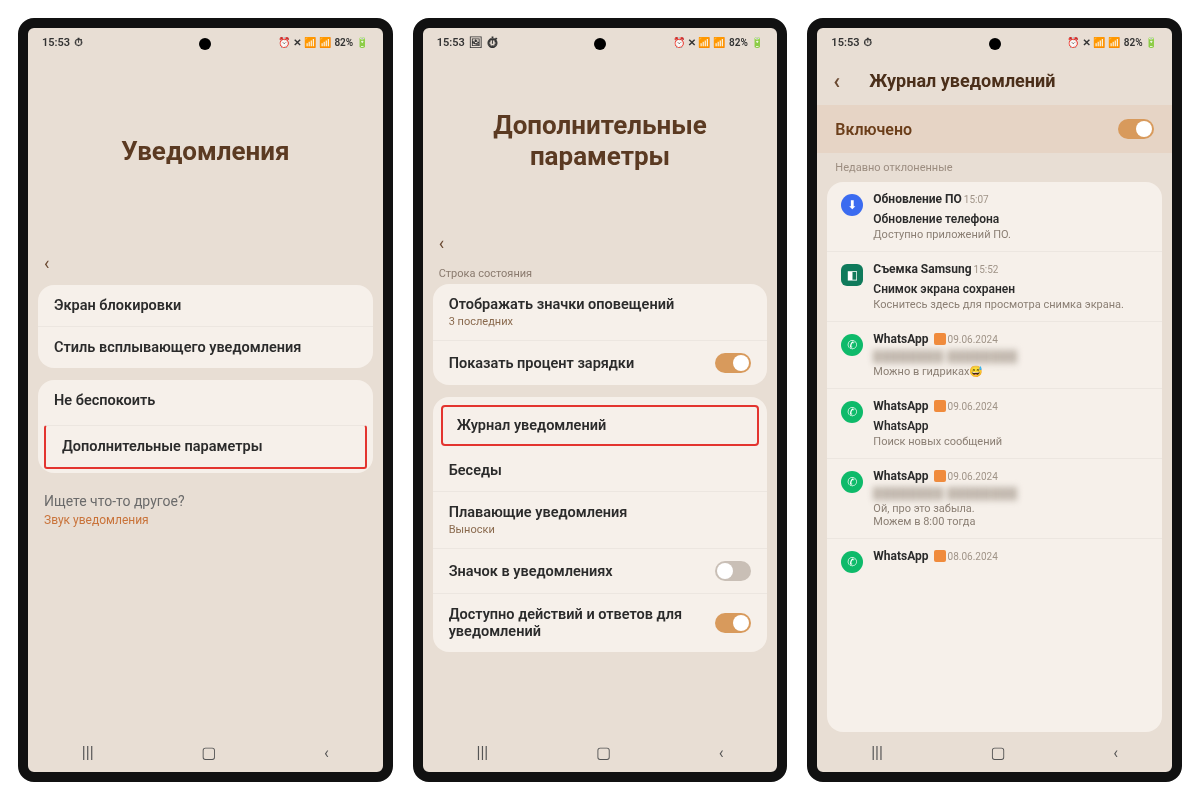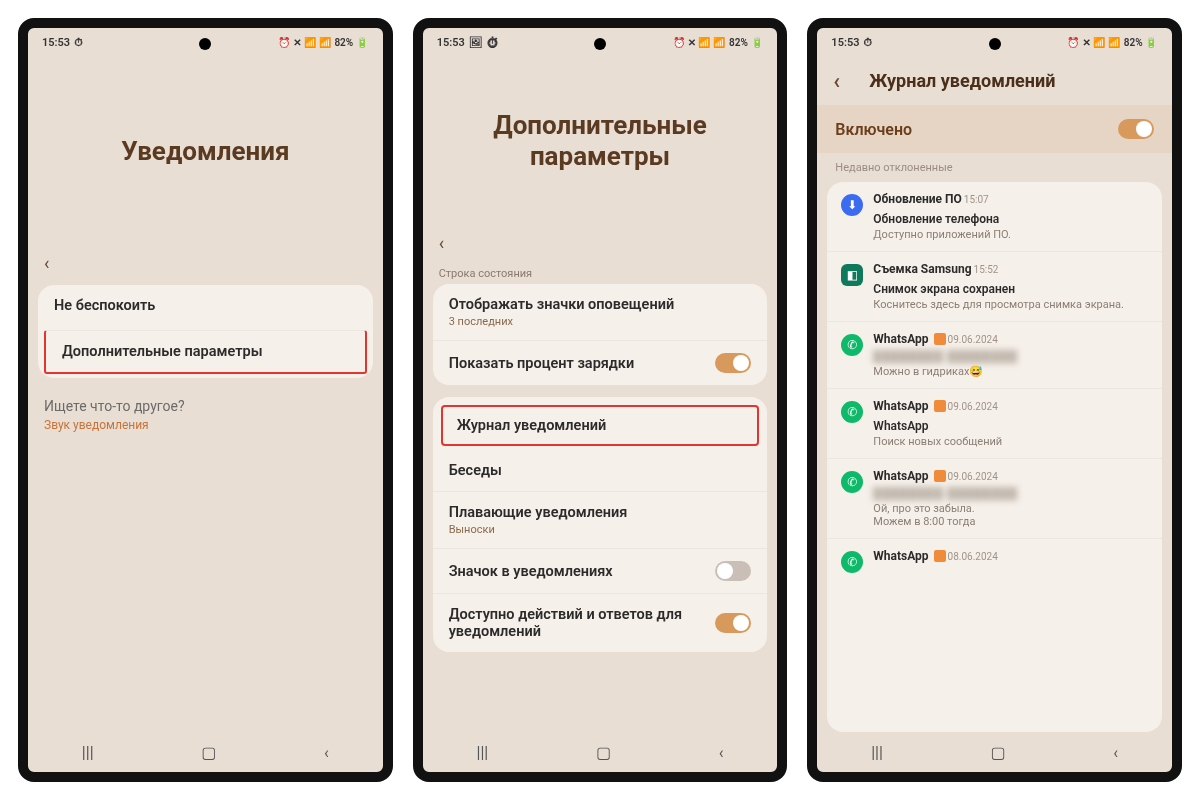--- a/index.html
+++ b/index.html
@@ -145,20 +145,28 @@
         <span>⏰ ✕ 📶 📶</span> 
         <span>82%</span> 
         <span>🔋</span>
       </div>
   </div>
   <div class="content">
     <div class="big-title">Уведомления</div>
     <div class="back-row"><span class="back-chevron">‹</span></div>
 
 
+    <div class="card">
+      <div class="row">
+          <div class="row-title">Экран блокировки</div>
+        </div>
+      <div class="row">
+          <div class="row-title">Стиль всплывающего уведомления</div>
+        </div>
+    </div>
 
     <div class="card">
       <div class="row">
           <div class="row-title">Не беспокоить</div>
         </div>
       <div class="row highlight" style="margin:4px 6px; border-radius:3px;">
         <div class="row-title">Дополнительные параметры</div>
       </div>
     </div>
 

